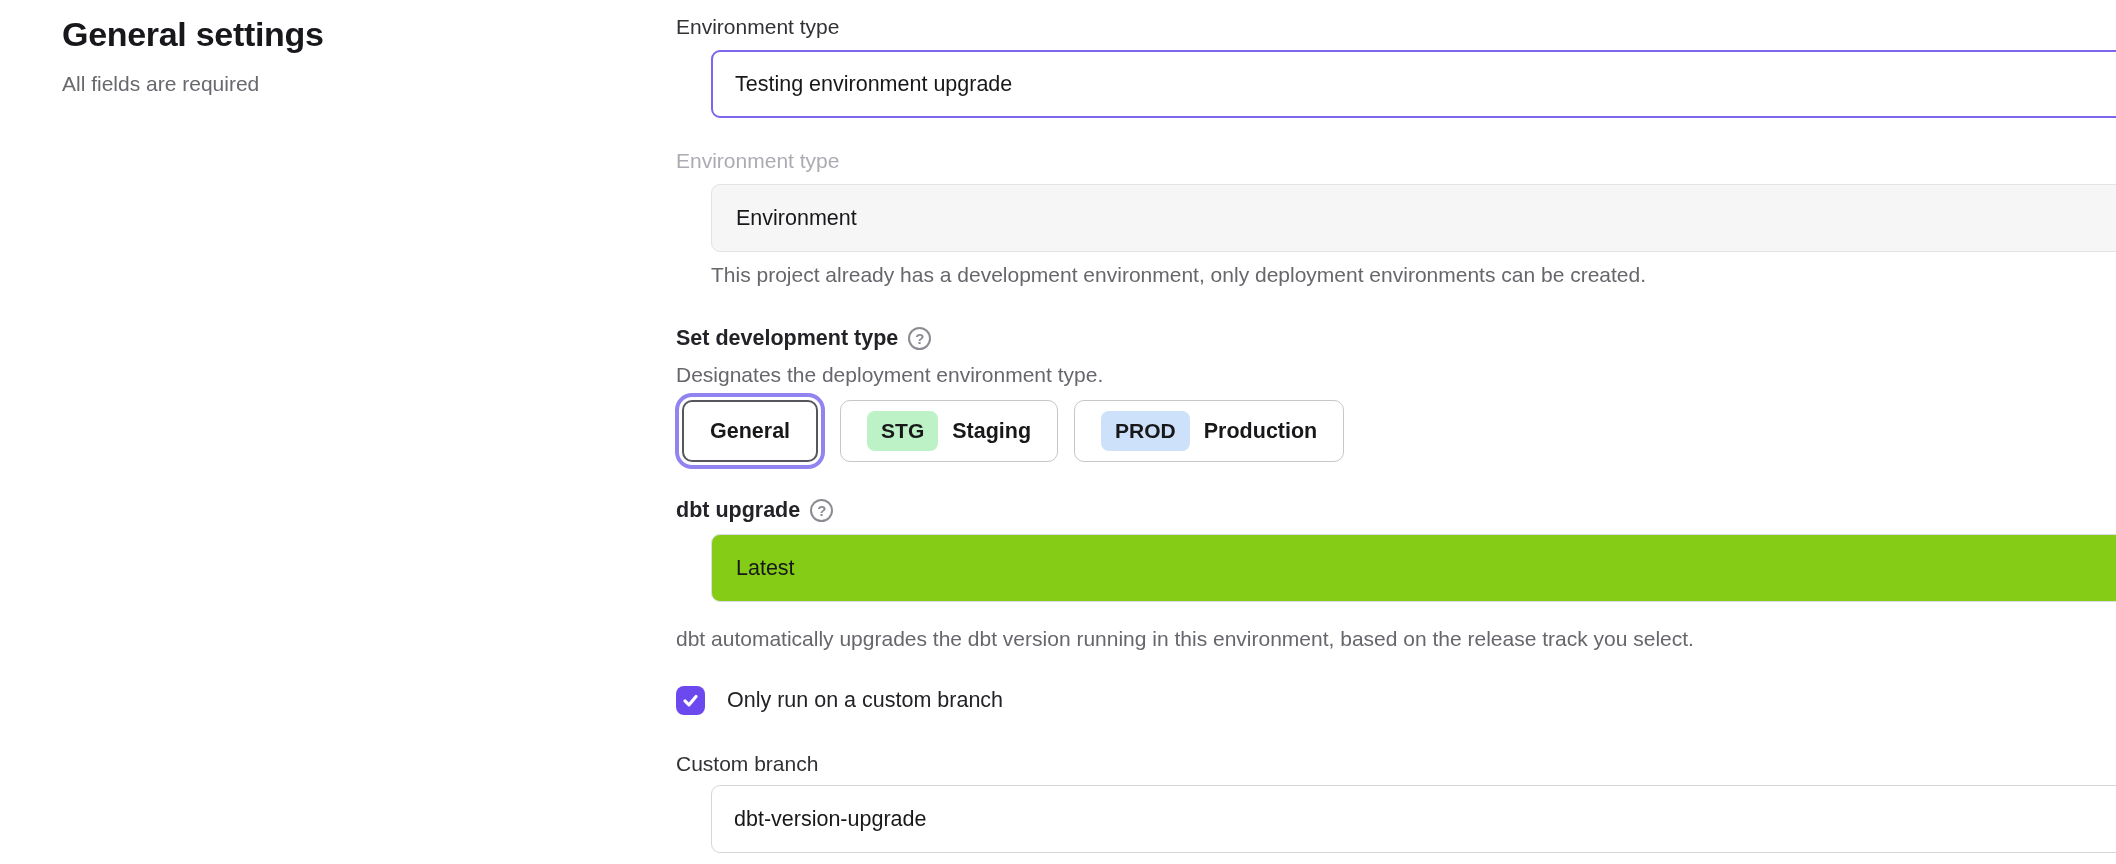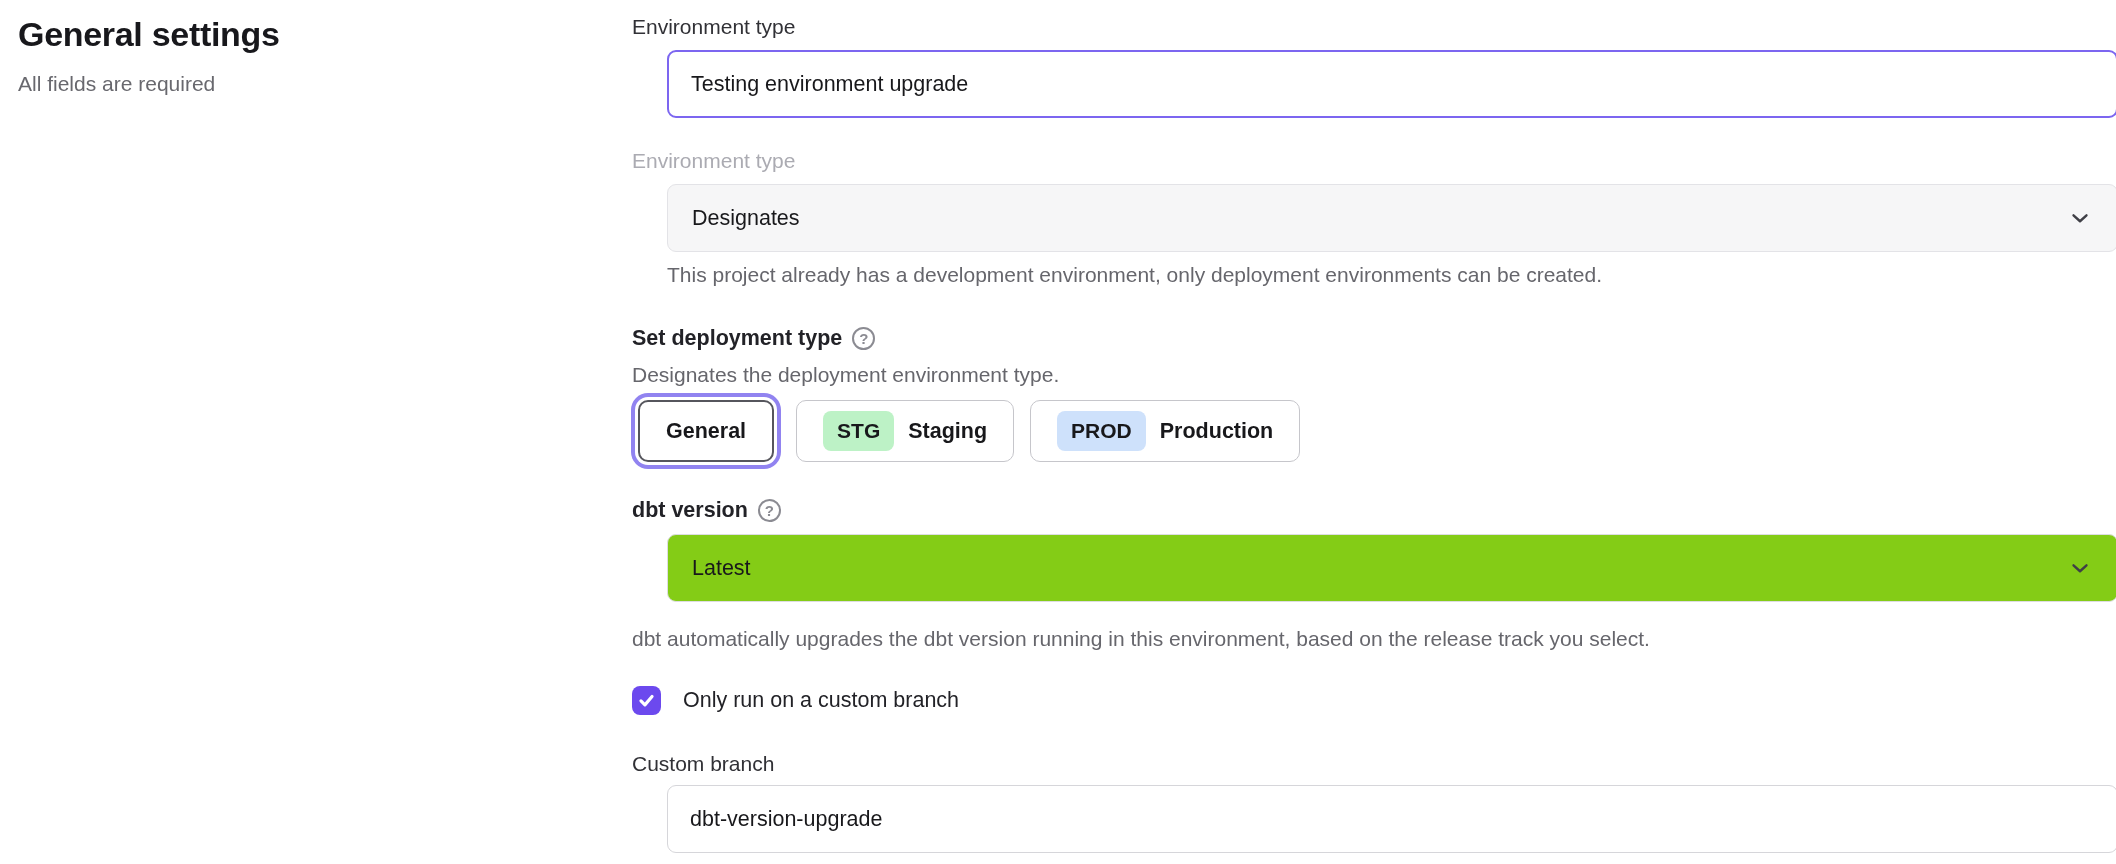--- a/index.html
+++ b/index.html
@@ -1,19 +1,19 @@
 <!DOCTYPE html>
 <html style="--accent-purple: #6c49ee; --focus-border: #7c66f0; --focus-ring: #9183f0; --staging-badge-bg: #bdf2c6; --production-badge-bg: #cee1fb;"><head>
 <meta charset="utf-8">
 <style>
   * { box-sizing: border-box; margin: 0; padding: 0; }
   html, body { width: 2116px; height: 864px; background: #ffffff; overflow: hidden; }
   body { font-family: "Liberation Sans", sans-serif; color: #1c1c21; }
 
-  .screen { display: flex; width: 2116px; height: 620px; }
+  .screen { display: flex; width: 2116px; height: 620px; padding-left: 44px; }
 
   
   .left-col { width: 632px; flex: 0 0 632px; padding: 12px 0 0 18px; }
   .page-title { font-size: 34px; font-weight: 700; color: #18181c; letter-spacing: -0.3px; line-height: 44px; }
   .page-subtitle { margin-top: 14px; font-size: 21px; color: #68686e; line-height: 28px; }
 
   
   .form-col { width: 1451px; flex: 0 0 1451px; padding-top: 12px; }
 
   .field-label { display: block; font-size: 21px; line-height: 30px; color: #313136; font-weight: 500; }
@@ -104,31 +104,31 @@
   <main class="form-col">
 
     <div>
       <label class="field-label">Environment type</label>
       <input class="text-input focused mt-label-gap" type="text" value="Testing environment upgrade" style="">
     </div>
 
     <div class="block-env-type">
       <label class="field-label disabled">Environment type</label>
       <div class="select-box disabled mt-label-gap">
-        <span class="select-value">Designates</span>
+        <span class="select-value">Environment</span>
         <svg class="chevron" width="26" height="26" viewBox="0 0 24 24" fill="none">
           <path d="M6 9.5 L12 15 L18 9.5" stroke="#3f3f46" stroke-width="2.2" stroke-linecap="round" stroke-linejoin="round"></path>
         </svg>
       </div>
       <p class="help-text mt-label-gap">This project already has a development environment, only deployment environments can be created.</p>
     </div>
 
     <div class="block-deploy-type">
       <div class="section-label-row">
-        <span class="section-label">Set deployment type</span>
+        <span class="section-label">Set development type</span>
         <span class="help-icon">?</span>
       </div>
       <p class="desc-text deploy-desc">Designates the deployment environment type.</p>
 
       <div class="btn-row">
         <button class="type-btn selected">
           <span>General</span>
         </button>
         <button class="type-btn">
           <span class="badge stg">STG</span>
@@ -136,21 +136,21 @@
         </button>
         <button class="type-btn">
           <span class="badge prod">PROD</span>
           <span>Production</span>
         </button>
       </div>
     </div>
 
     <div class="block-dbt-version">
       <div class="section-label-row">
-        <span class="section-label">dbt version</span>
+        <span class="section-label">dbt upgrade</span>
         <span class="help-icon">?</span>
       </div>
       <div class="select-box mt-label-gap">
         <span class="select-value">Latest</span>
         <svg class="chevron" width="26" height="26" viewBox="0 0 24 24" fill="none">
           <path d="M6 9.5 L12 15 L18 9.5" stroke="#3f3f46" stroke-width="2.2" stroke-linecap="round" stroke-linejoin="round"></path>
         </svg>
       </div>
       <p class="help-text select-help">dbt automatically upgrades the dbt version running in this environment, based on the release track you select.</p>
     </div>

